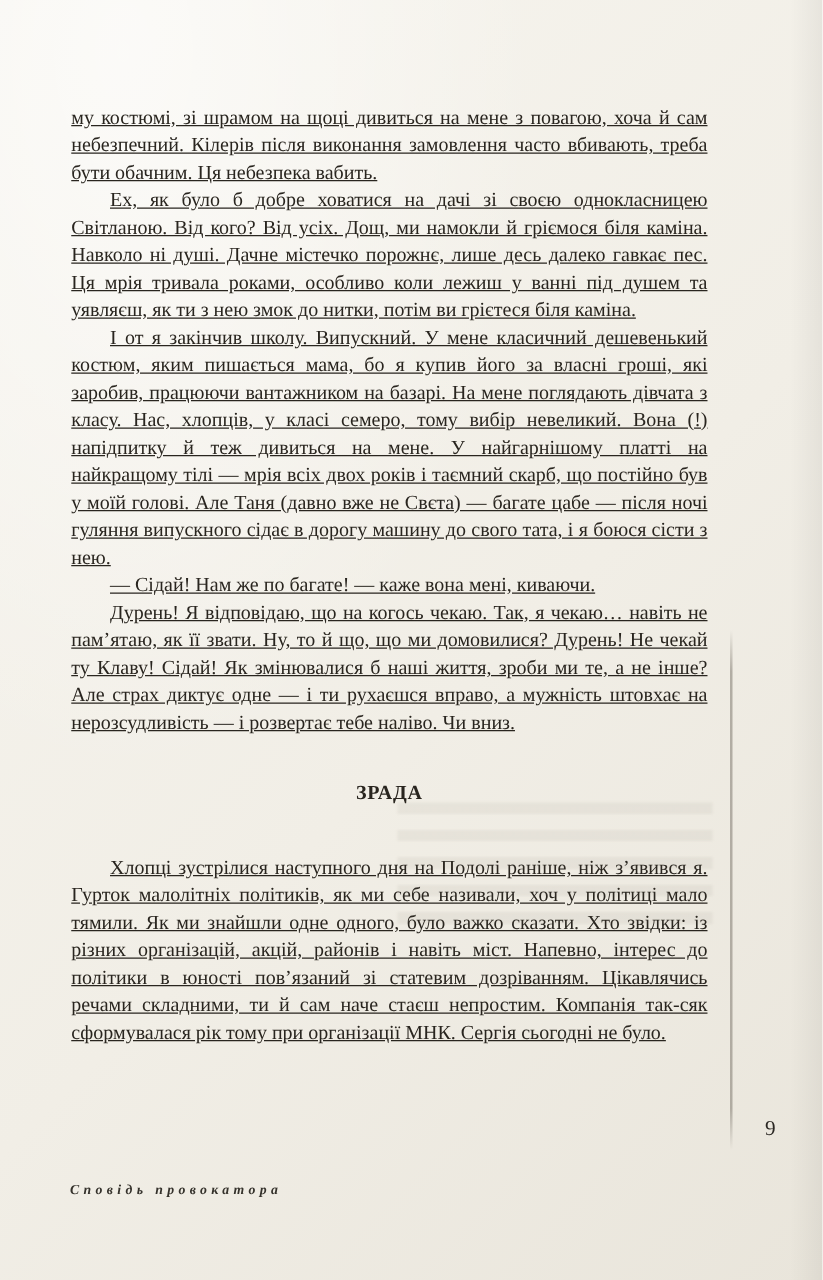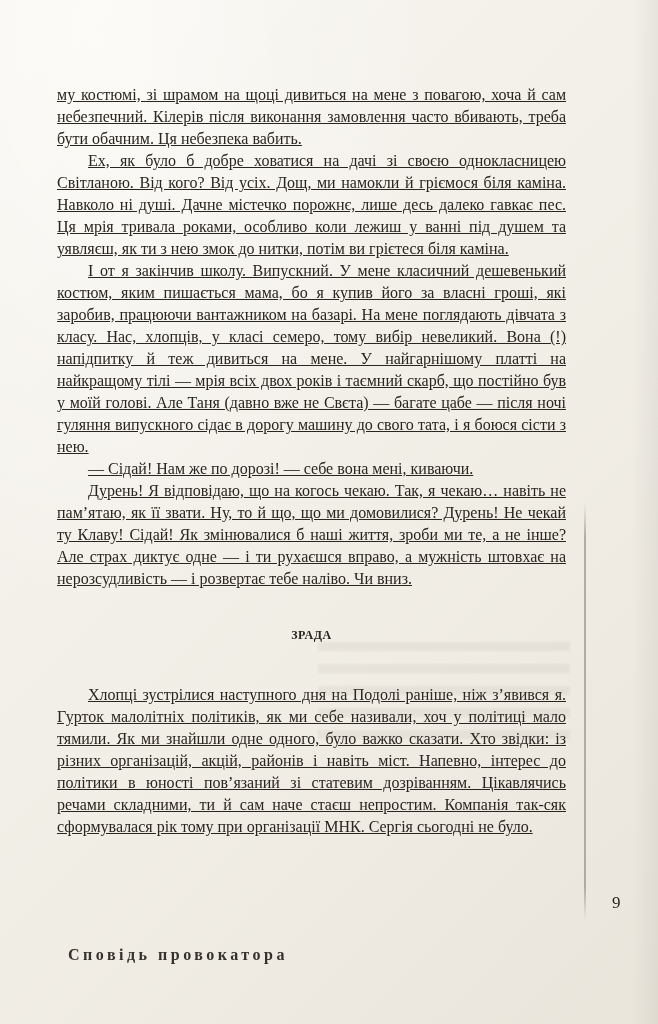--- a/index.html
+++ b/index.html
@@ -17,56 +17,56 @@
     pointer-events: none;
   }
   .text-block {
     position: absolute; left: 57px; top: 84px; width: 509px;
     font-size: 16px; line-height: 22px; text-align: justify;
     -webkit-hyphens: auto; hyphens: auto;
   }
   p.para { margin: 0; padding: 0; text-decoration: underline; }
   p.para.indent { text-indent: 31px; }
   h2.heading {
-    margin: 34px 0 38px 0; font-size: 12px; line-height: 22px;
+    margin: 34px 0 38px 0; font-size: 16px; line-height: 22px;
     text-align: center; font-weight: bold; letter-spacing: 0.6px;
   }
   .edge-line {
     position: absolute; left: 584px; top: 504px; width: 2px; height: 416px;
     background: linear-gradient(to bottom,
       rgba(128,122,112,0) 0%, rgba(128,122,112,0.55) 8%,
       rgba(128,122,112,0.55) 92%, rgba(128,122,112,0) 100%);
   }
   .page-number {
     position: absolute; left: 612px; top: 893px;
     font-size: 17px; color: #2a2723;
   }
   .running-footer {
-    position: absolute; left: 68px; top: 946px;
-    font-size: 16px; letter-spacing: 3.5px; font-weight: bold; color: #35322c;
+    position: absolute; left: 56px; top: 946px;
+    font-size: 11px; letter-spacing: 3.5px; font-weight: bold; color: #35322c; font-style: italic;
   }
   .show-through {
     position: absolute; left: 318px; top: 642px; width: 252px; height: 108px;
     background: repeating-linear-gradient(to bottom,
       rgba(110,100,88,0.07) 0 9px, rgba(110,100,88,0) 9px 22px);
     filter: blur(1px);
     pointer-events: none;
   }
 </style>
 </head>
 <body>
 
 <div class="scan">
 
   <div class="text-block">
     <div id="paras-before">
         <p class="para">му костюмі, зі шрамом на щоці дивиться на мене з повагою, хоча й сам небезпечний. Кілерів після виконання замовлення часто вбивають, треба бути обачним. Ця небезпека вабить.</p>
         <p class="para indent">Ех, як було б добре ховатися на дачі зі своєю однокласницею Світланою. Від кого? Від усіх. Дощ, ми намокли й гріємося біля каміна. Навколо ні душі. Дачне містечко порожнє, лише десь далеко гавкає пес. Ця мрія тривала роками, особливо коли лежиш у ванні під душем та уявляєш, як ти з нею змок до нитки, потім ви грієтеся біля каміна.</p>
         <p class="para indent">І от я закінчив школу. Випускний. У мене класичний дешевенький костюм, яким пишається мама, бо я купив його за власні гроші, які заробив, працюючи вантажником на базарі. На мене поглядають дівчата з класу. Нас, хлопців, у класі семеро, тому вибір невеликий. Вона (!) напідпитку й теж дивиться на мене. У найгарнішому платті на найкращому тілі — мрія всіх двох років і таємний скарб, що постійно був у моїй голові. Але Таня (давно вже не Свєта) — багате цабе — після ночі гуляння випускного сідає в дорогу машину до свого тата, і я боюся сісти з нею.</p>
-        <p class="para indent">— Сідай! Нам же по дорозі! — себе вона мені, киваючи.</p>
+        <p class="para indent">— Сідай! Нам же по багате! — каже вона мені, киваючи.</p>
         <p class="para indent">Дурень! Я відповідаю, що на когось чекаю. Так, я чекаю… навіть не пам’ятаю, як її звати. Ну, то й що, що ми домовилися? Дурень! Не чекай ту Клаву! Сідай! Як змінювалися б наші життя, зроби ми те, а не інше? Але страх диктує одне — і ти рухаєшся вправо, а мужність штовхає на нерозсудливість — і розвертає тебе наліво. Чи вниз.</p>
       </div>
     <h2 class="heading">ЗРАДА</h2>
     <div id="paras-after">
         <p class="para indent">Хлопці зустрілися наступного дня на Подолі раніше, ніж з’явився я. Гурток малолітніх політиків, як ми себе називали, хоч у політиці мало тямили. Як ми знайшли одне одного, було важко сказати. Хто звідки: із різних організацій, акцій, районів і навіть міст. Напевно, інтерес до політики в юності пов’язаний зі статевим дозріванням. Цікавлячись речами складними, ти й сам наче стаєш непростим. Компанія так-сяк сформувалася рік тому при організації МНК. Сергія сьогодні не було.</p>
       </div>
   </div>
 
   <div class="show-through"></div>
 

